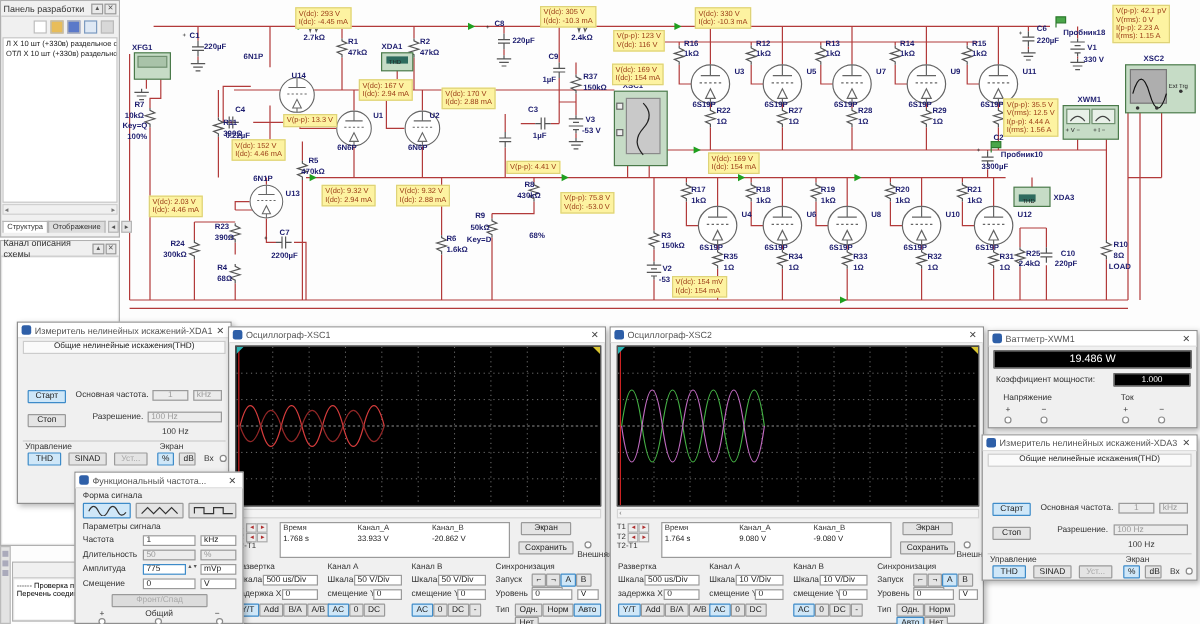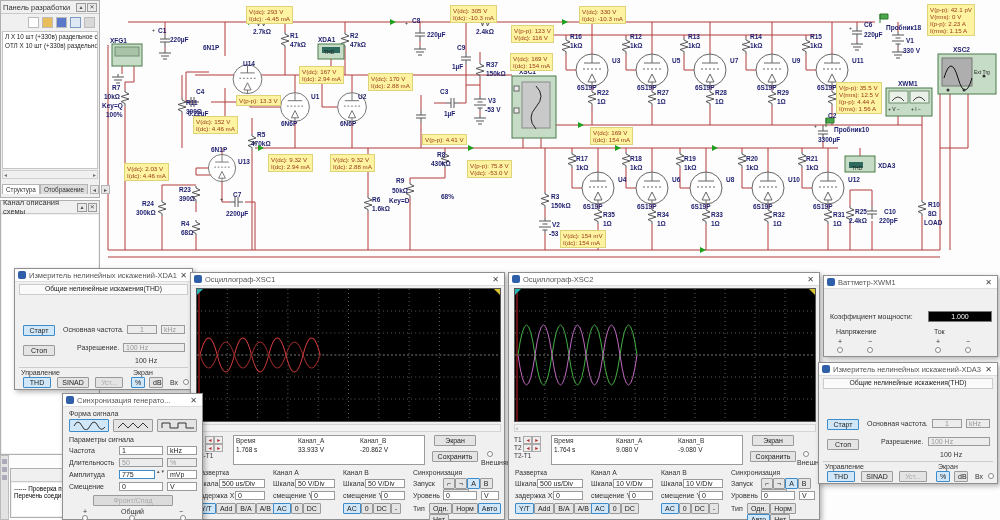--- a/index.html
+++ b/index.html
@@ -500,21 +500,21 @@
       <div>------ Проверка п</div>
       <div>Перечень соедин</div>
     </div>
   </div>
   <div style="position:absolute;left:0;top:455px;width:9px;height:65px;background:#e3e3e3;border:1px solid #bbb;z-index:4;">
     <div style="width:5px;height:5px;background:#aab;margin:3px auto;"></div>
     <div style="width:5px;height:5px;background:#aab;margin:3px auto;"></div>
     <div style="width:5px;height:5px;background:#aab;margin:3px auto;"></div>
   </div>
 
-  <div class="win" style="left:14px;top:268px;width:179px;height:122px;">
+  <div class="win" style="left:14px;top:268px;width:179px;height:152px;">
     <div class="tb">
         <span class="ic"></span>
         <span class="ttl">Измеритель нелинейных искажений-XDA1</span>
         <span class="x">✕</span>
       </div>
     <div class="abs" style="left:4px;top:15px;width:169px;height:11px;background:#fafafa;border:1px solid #ccc;text-align:center;font-size:6.8px;">Общие нелинейные искажения(THD)</div>
     <div class="btn on abs" style="left:8px;top:56px;width:32px;">Старт</div>
     <div class="btn abs" style="left:8px;top:76px;width:32px;">Стоп</div>
     <span class="lab abs" style="left:48px;top:57px;">Основная частота.</span>
     <span class="fld dis abs" style="left:112px;top:56px;width:30px;text-align:center;">1</span>
@@ -530,21 +530,21 @@
     <span class="lab abs" style="left:118px;top:100px;">Экран</span>
     <div class="btn on abs" style="left:116px;top:108px;width:14px;">%</div>
     <div class="btn abs" style="left:134px;top:108px;width:14px;">dB</div>
     <span class="lab abs" style="left:155px;top:110px;">Вх</span>
     <span class="radio abs" style="left:168px;top:110px;"></span>
   </div>
 
   <div class="win" style="left:62px;top:393px;width:141px;height:127px;z-index:6;">
     <div class="tb">
         <span class="ic"></span>
-        <span class="ttl">Синхронизация генерато...</span>
+        <span class="ttl">Функциональный частота...</span>
         <span class="x">✕</span>
       </div>
     <span class="lab abs" style="left:6px;top:16px;">Форма сигнала</span>
     <div class="btn on abs" style="left:6px;top:25px;width:40px;height:13px;"><svg width="34" height="9" viewBox="0 0 34 9">
           <path d="M1,5 q4,-8 8,0 q4,8 8,0 q4,-8 8,0 q3,6 7,1" fill="none" stroke="#333"></path>
         </svg></div>
     <div class="btn abs" style="left:50px;top:25px;width:40px;height:13px;"><svg width="34" height="9" viewBox="0 0 34 9">
           <path d="M1,7 L6,2 L11,7 L16,2 L21,7 L26,2 L31,7" fill="none" stroke="#333"></path>
         </svg></div>
     <div class="btn abs" style="left:94px;top:25px;width:40px;height:13px;"><svg width="34" height="9" viewBox="0 0 34 9">
@@ -733,20 +733,21 @@
       <span class="btn">Одн.</span><span class="btn">Норм</span><span class="btn on">Авто</span><span class="btn">Нет</span>
     </div>
   </div>
 
   <div class="win" style="left:823px;top:275px;width:175px;height:82px;">
     <div class="tb">
         <span class="ic"></span>
         <span class="ttl">Ваттметр-XWM1</span>
         <span class="x">✕</span>
       </div>
+    <div class="blk abs" style="left:4px;top:16px;width:165px;height:15px;font-size:9px;line-height:13px;">19.486 W</div>
     <span class="lab abs" style="left:6px;top:37px;">Коэффициент мощности:</span>
     <div class="blk abs" style="left:104px;top:35px;width:64px;height:11px;font-size:7px;line-height:9px;">1.000</div>
     <span class="lab abs" style="left:12px;top:52px;">Напряжение</span>
     <span class="lab abs" style="left:110px;top:52px;">Ток</span>
     <span class="lab abs" style="left:14px;top:62px;">+</span>
     <span class="lab abs" style="left:44px;top:62px;">−</span>
     <span class="lab abs" style="left:112px;top:62px;">+</span>
     <span class="lab abs" style="left:142px;top:62px;">−</span>
     <span class="radio abs" style="left:13px;top:71px;"></span>
     <span class="radio abs" style="left:43px;top:71px;"></span>

